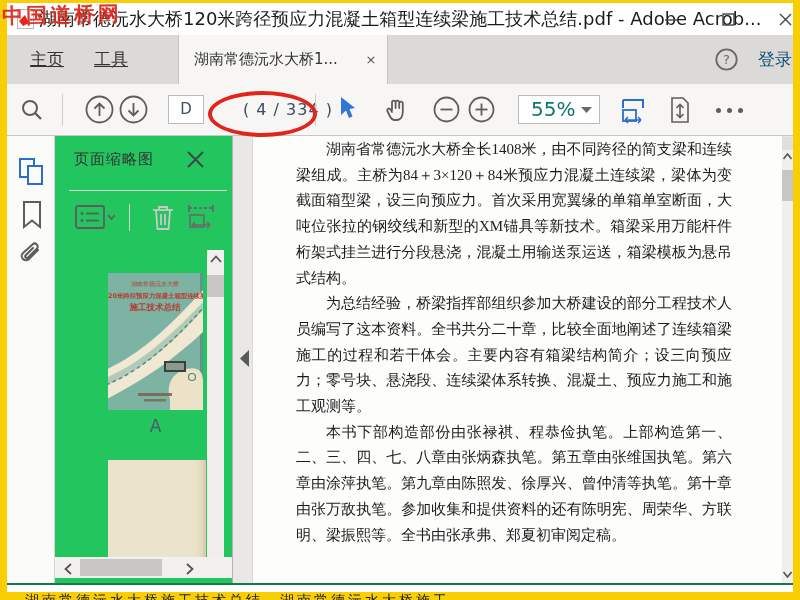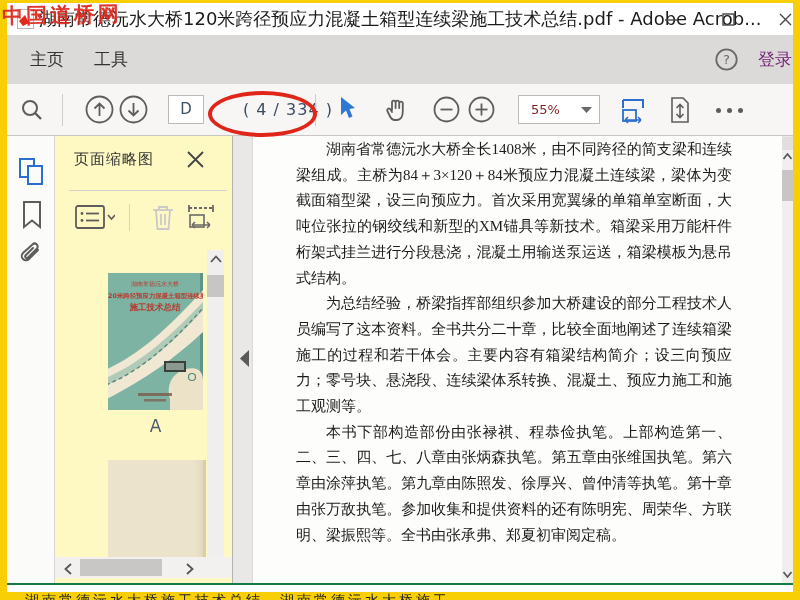--- a/index.html
+++ b/index.html
@@ -8,40 +8,40 @@
   .abs{position:absolute;}
   svg{display:block;}
   
   .frame-edge{background:#f8cf05;z-index:8;}
   
   .titlebar{left:7px;top:3px;width:786px;height:32px;background:#ffffff;}
   .title-text{left:32px;top:0;height:32px;line-height:32px;font-size:18px;color:#1b1b1b;white-space:nowrap;}
   .winbtn{top:0;width:34px;height:32px;display:flex;align-items:center;justify-content:center;}
   
   .tabbar{left:7px;top:35px;width:786px;height:49px;background:#dcdad8;}
-  .tabbtn{top:0;height:49px;line-height:49px;font-size:17px;color:#333;text-align:center;}
+  .tabbtn{top:0;height:49px;line-height:49px;font-size:17px;color:#333;text-align:center;text-decoration:underline;}
   .doctab{left:171px;top:0;width:208px;height:49px;background:#f7f6f5;border-left:1px solid #c6c4c2;border-right:1px solid #c6c4c2;}
   .doctab-label{left:15px;top:0;height:49px;line-height:49px;font-size:15px;color:#333;white-space:nowrap;max-width:160px;overflow:hidden;}
   .doctab-close{right:8px;top:17px;width:16px;height:16px;font-size:13px;color:#555;text-align:center;line-height:16px;}
-  .signin{left:751px;top:0;height:49px;line-height:49px;font-size:17px;color:#701a75;white-space:nowrap;}
+  .signin{left:751px;top:0;height:49px;line-height:49px;font-size:17px;color:#0c4a6e;white-space:nowrap;}
   
   .toolbar{left:7px;top:84px;width:786px;height:52px;background:#f7f6f5;border-bottom:1px solid #c9c7c6;box-sizing:border-box;}
   .tdiv{width:1px;height:32px;background:#cfcdcb;top:10px;}
   .pagebox{left:161px;top:11px;width:36px;height:29px;background:#fff;border:1px solid #bdbbb9;box-sizing:border-box;
            text-align:center;line-height:27px;font-size:15px;color:#3e5166;}
   .pageind{left:212px;top:11px;height:30px;line-height:30px;font-size:16px;color:#3b4c61;letter-spacing:1px;white-space:nowrap;margin-left:24px;}
   .redellipse{left:201px;top:7px;width:101px;height:38px;border:4px solid #e0251a;border-radius:50%;z-index:6;}
   .zoombox{left:511px;top:11px;width:82px;height:29px;background:#fff;border:1px solid #bdbbb9;box-sizing:border-box;}
-  .zoomval{left:12px;top:0;height:27px;line-height:27px;font-size:13px;color:#7f1d1d;}
+  .zoomval{left:12px;top:0;height:27px;line-height:27px;font-size:20px;color:#0f766e;}
   .dots{left:709px;top:24px;width:30px;height:6px;display:flex;gap:6px;}
   .dots i{width:5px;height:5px;border-radius:50%;background:#5f5d5b;}
   
   .rail{left:7px;top:136px;width:48px;height:447px;background:#fbfbfa;border-right:1px solid #d8d6d4;box-sizing:border-box;}
   
-  .panel{left:55px;top:136px;width:178px;height:447px;background:#fef9c3;border-right:1px solid #b5b3b1;box-sizing:border-box;}
+  .panel{left:55px;top:136px;width:178px;height:447px;background:#22c55e;border-right:1px solid #b5b3b1;box-sizing:border-box;}
   .panel-title{left:19px;top:14px;font-size:15px;color:#333;letter-spacing:1px;}
   .panel-hdiv{left:14px;top:54px;width:158px;height:1px;background:#d4d2d0;}
   .pt-div{left:74px;top:68px;width:1px;height:27px;background:#d4d2d0;}
   .thumb1{left:53px;top:137px;width:95px;height:137px;}
   .thumb-label{left:53px;top:280px;width:95px;text-align:center;font-size:17px;color:#4c5b72;}
   .thumb2{left:53px;top:324px;width:95px;height:97px;background:#ece3cc;border-right:3px solid #d9cdae;box-shadow:inset -8px 0 6px -5px #e0d5b8;}
   
   .vscroll{left:152px;top:114px;width:17px;height:308px;background:#f0efee;}
   .vthumb{left:0;top:25px;width:17px;height:22px;background:#c8c6c4;}
   .hscroll{left:0px;top:421px;width:177px;height:21px;background:#f2f1f0;}
@@ -95,20 +95,24 @@
     <div class="abs winbtn" style="left:761px;">
       <svg width="13" height="13">
           <path d="M1 1 L12 12 M12 1 L1 12" stroke="#444" stroke-width="1.4"></path>
         </svg>
     </div>
   </div>
 
   <div class="abs tabbar">
     <div class="abs tabbtn" style="left:12px;width:56px;">主页</div>
     <div class="abs tabbtn" style="left:76px;width:56px;">工具</div>
+    <div class="abs doctab">
+      <div class="abs doctab-label">湖南常德沅水大桥1...</div>
+      <div class="abs doctab-close">×</div>
+    </div>
     <div class="abs" style="left:708px;top:13px;">
       <svg width="23" height="23">
           <circle cx="11.5" cy="11.5" r="10.2" fill="none" stroke="#6b6968" stroke-width="1.8"></circle>
         <text x="11.5" y="16" text-anchor="middle" font-size="13" fill="#6b6968" font-family="DejaVu Sans,sans-serif">?</text>
         </svg>
     </div>
     <div class="abs signin">登录</div>
   </div>
 
   <div class="abs toolbar">

